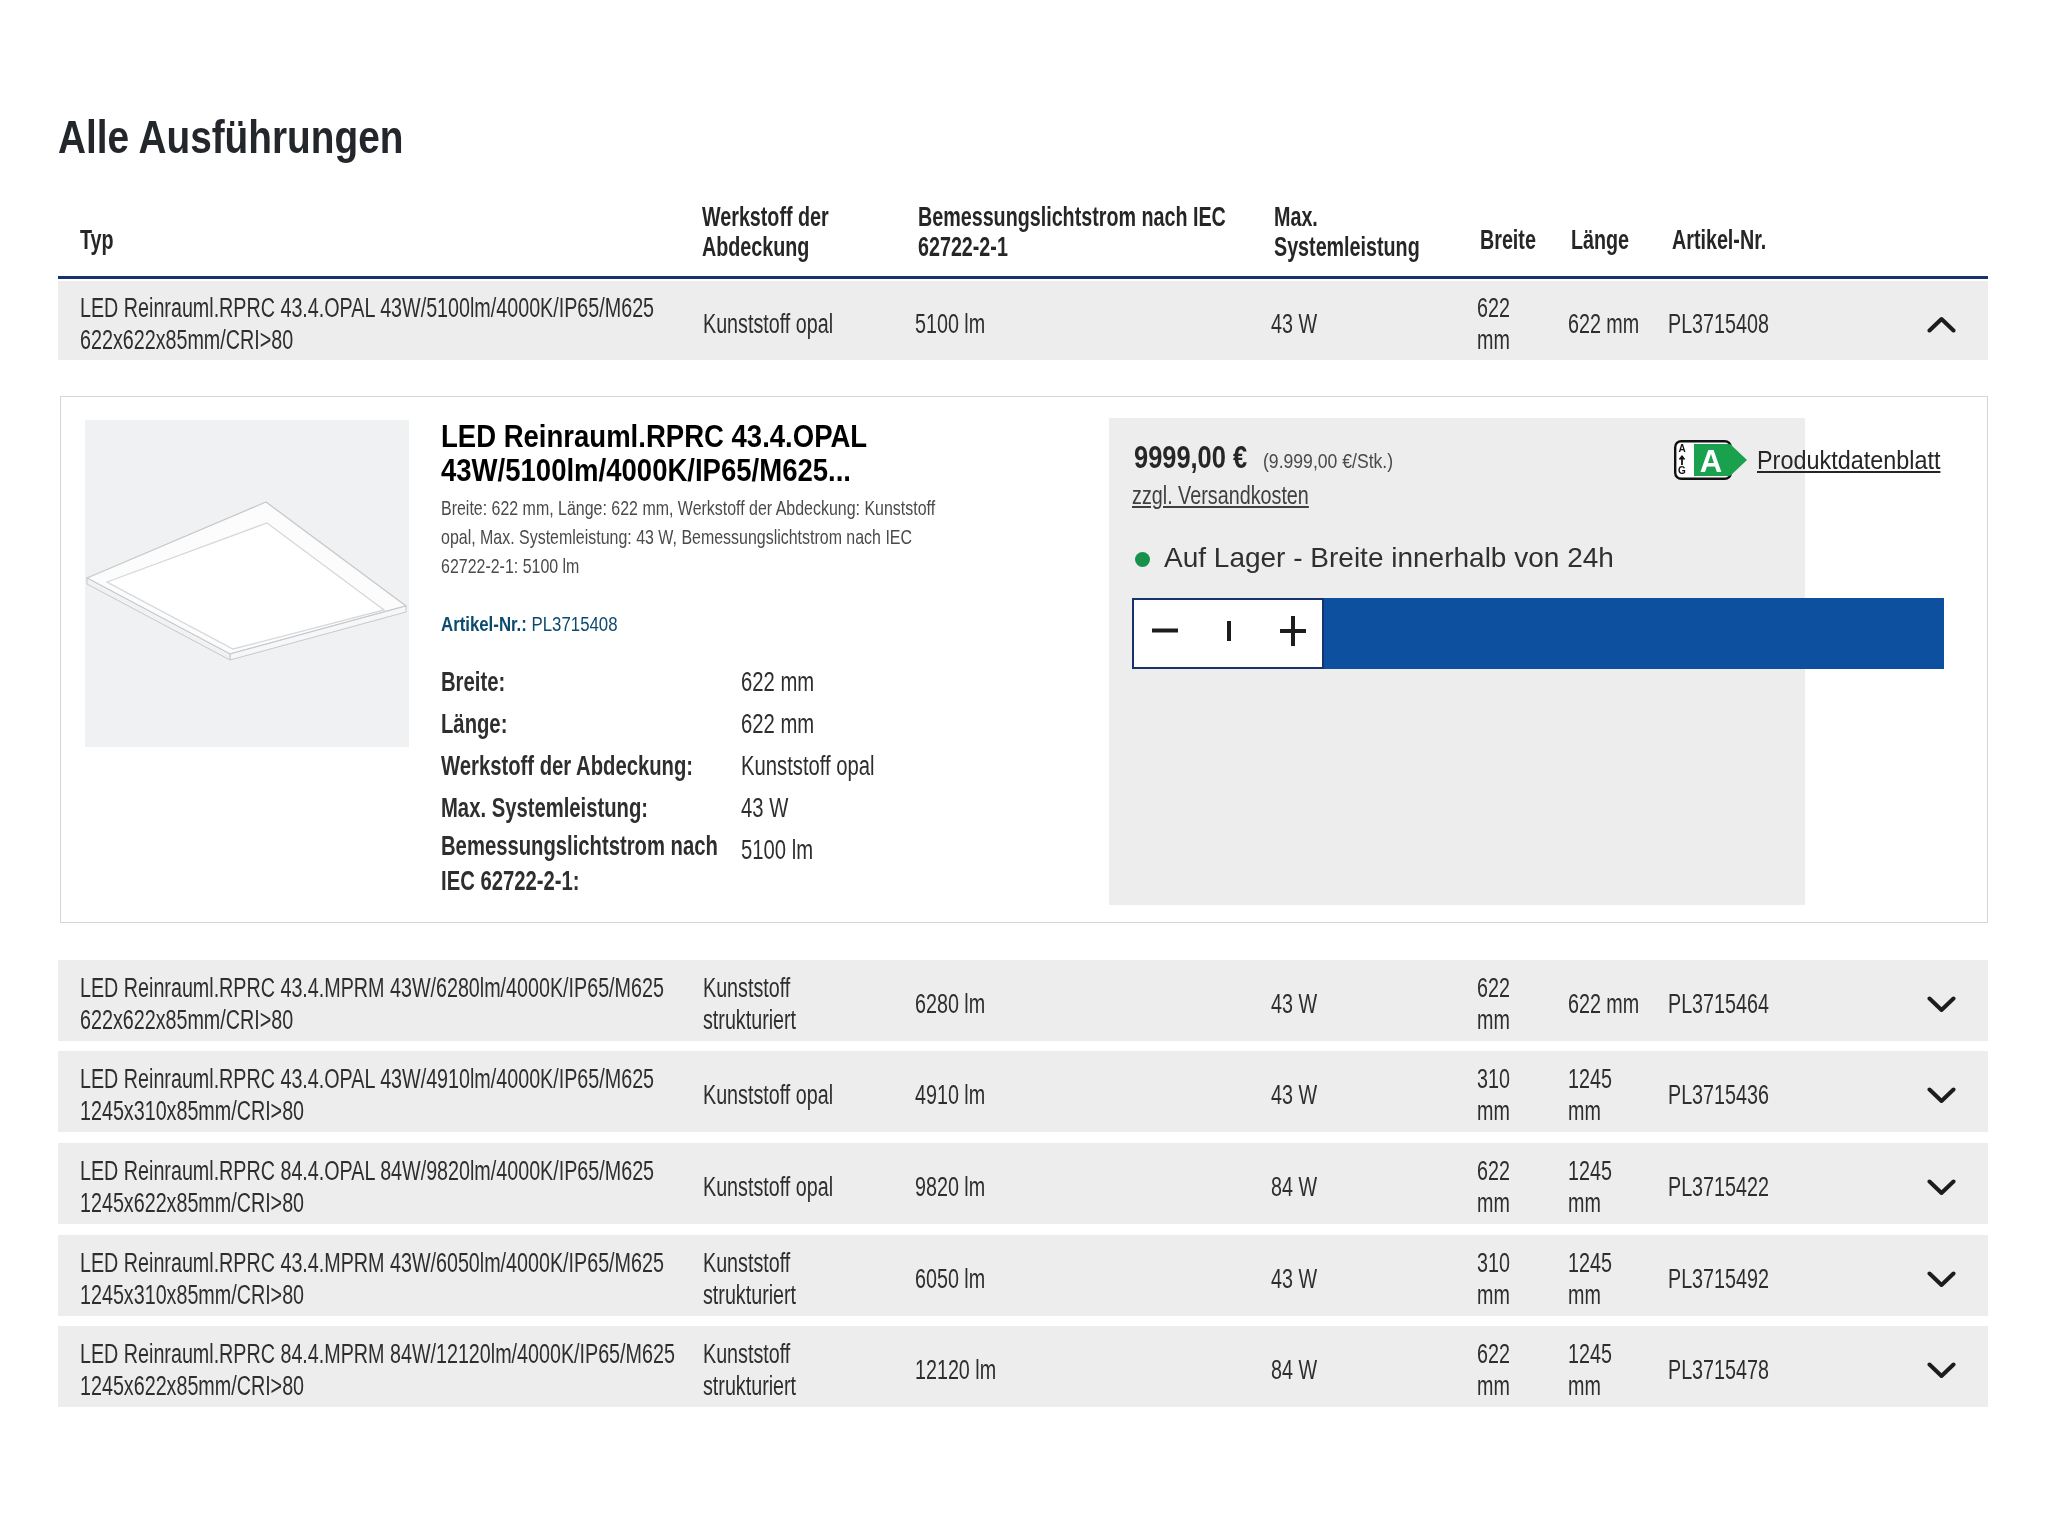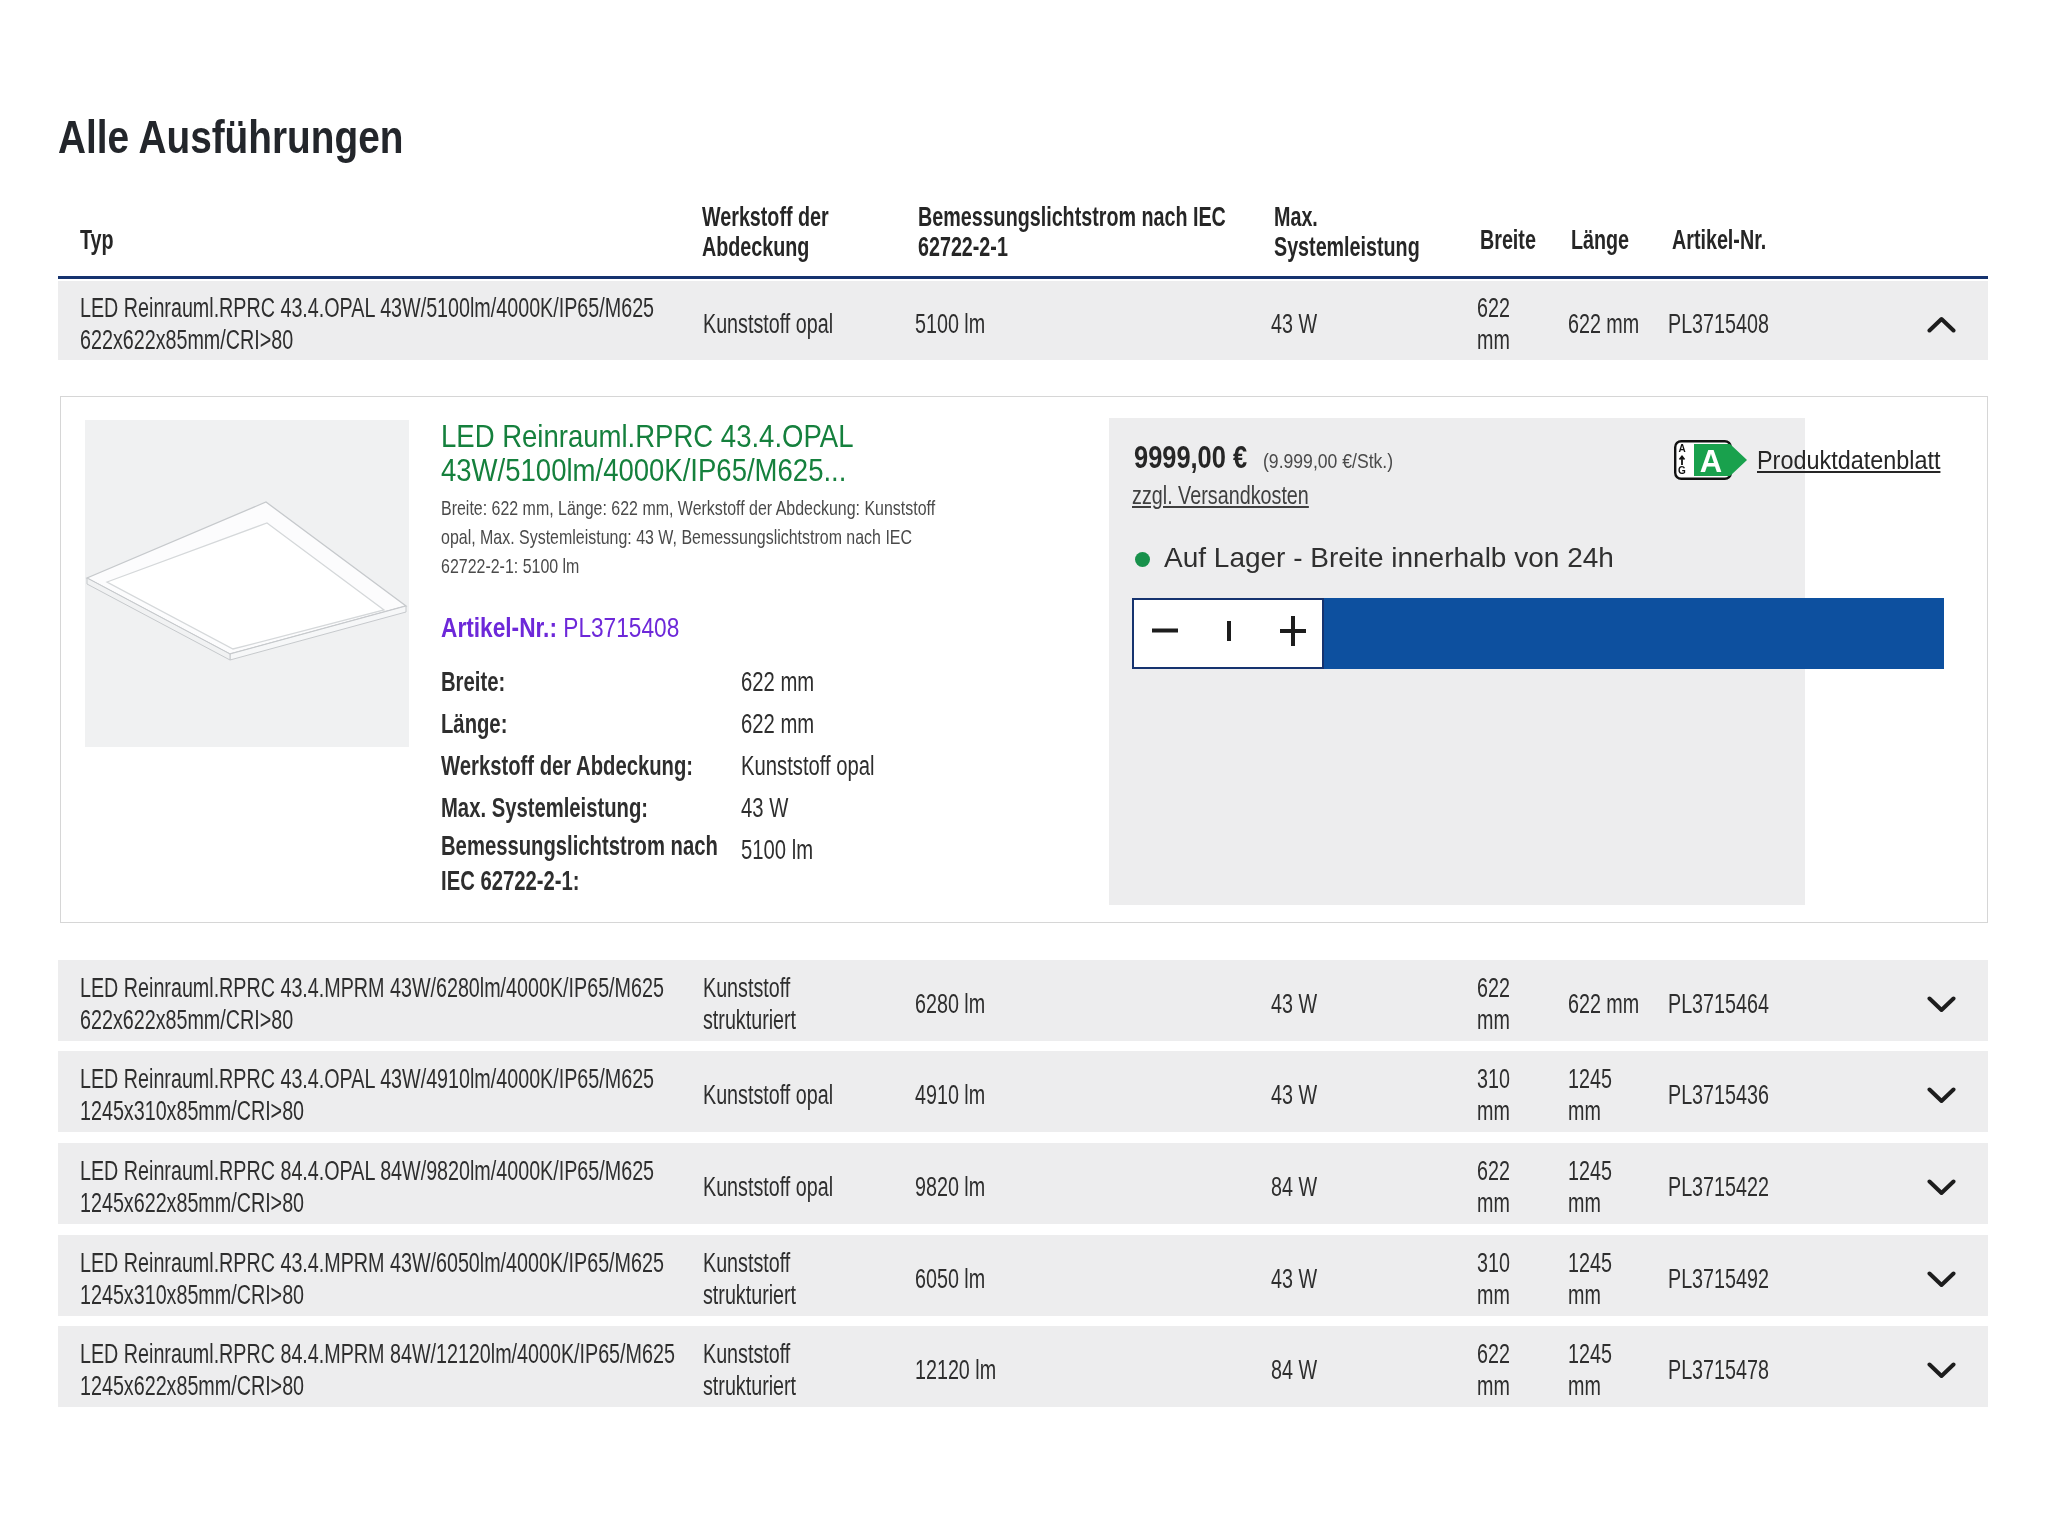--- a/index.html
+++ b/index.html
@@ -82,32 +82,32 @@
 
   <div class="abs" style="left:24px;top:23px;width:324px;height:327px;background:#f0f1f2">
     <svg width="324" height="327" viewBox="0 0 324 327">
       <polygon points="181,82 321,186 145,234 2,158" fill="#fcfcfd" stroke="#c6c9cc" stroke-width="1.3"></polygon>
       <polygon points="321,186 321,192 145,240 145,234" fill="#f6f7f8" stroke="#c6c9cc" stroke-width="1"></polygon>
       <polygon points="145,234 145,240 2,164 2,158" fill="#f1f2f3" stroke="#c6c9cc" stroke-width="1"></polygon>
       <polygon points="182,103 299,190 148,229 22,162" fill="#ffffff" stroke="#d5d8da" stroke-width="1.3"></polygon>
     </svg>
   </div>
 
-  <div class="abs" style="left:380px;top:22px;font-size:32px;font-weight:normal;color:#15803d;line-height:34px">
+  <div class="abs" style="left:380px;top:22px;font-size:32px;font-weight:bold;color:#000000;line-height:34px">
     <span class="sx" style="transform:scaleX(.86)">LED Reinrauml.RPRC 43.4.OPAL</span>
     <span class="sx" style="transform:scaleX(.86)">43W/5100lm/4000K/IP65/M625...</span>
   </div>
 
   <div class="abs" style="left:380px;top:96px;font-size:21px;color:#4a4a4a;line-height:29px">
     <span class="sx" style="transform:scaleX(.76)">Breite: 622 mm, Länge: 622 mm, Werkstoff der Abdeckung: Kunststoff</span>
     <span class="sx" style="transform:scaleX(.76)">opal, Max. Systemleistung: 43 W, Bemessungslichtstrom nach IEC</span>
     <span class="sx" style="transform:scaleX(.76)">62722-2-1: 5100 lm</span>
   </div>
 
-  <div class="abs" style="left:380px;top:216px;font-size:27px;color:#6d28d9">
+  <div class="abs" style="left:380px;top:216px;font-size:20px;color:#0c4a6e">
     <span class="sx" style="transform:scaleX(.84)"><b>Artikel-Nr.:</b> PL3715408</span>
   </div>
 
   <div class="abs" style="left:380px;top:264px;font-size:27px;color:#2e2e2e;line-height:42px">
     <span class="sx" style="transform:scaleX(.75);font-weight:bold">Breite:</span>
     <span class="sx" style="transform:scaleX(.75);font-weight:bold">Länge:</span>
     <span class="sx" style="transform:scaleX(.75);font-weight:bold">Werkstoff der Abdeckung:</span>
     <span class="sx" style="transform:scaleX(.75);font-weight:bold">Max. Systemleistung:</span>
     <span class="sx" style="transform:scaleX(.75);font-weight:bold;line-height:35px">Bemessungslichtstrom nach<br>IEC 62722-2-1:</span>
   </div>

